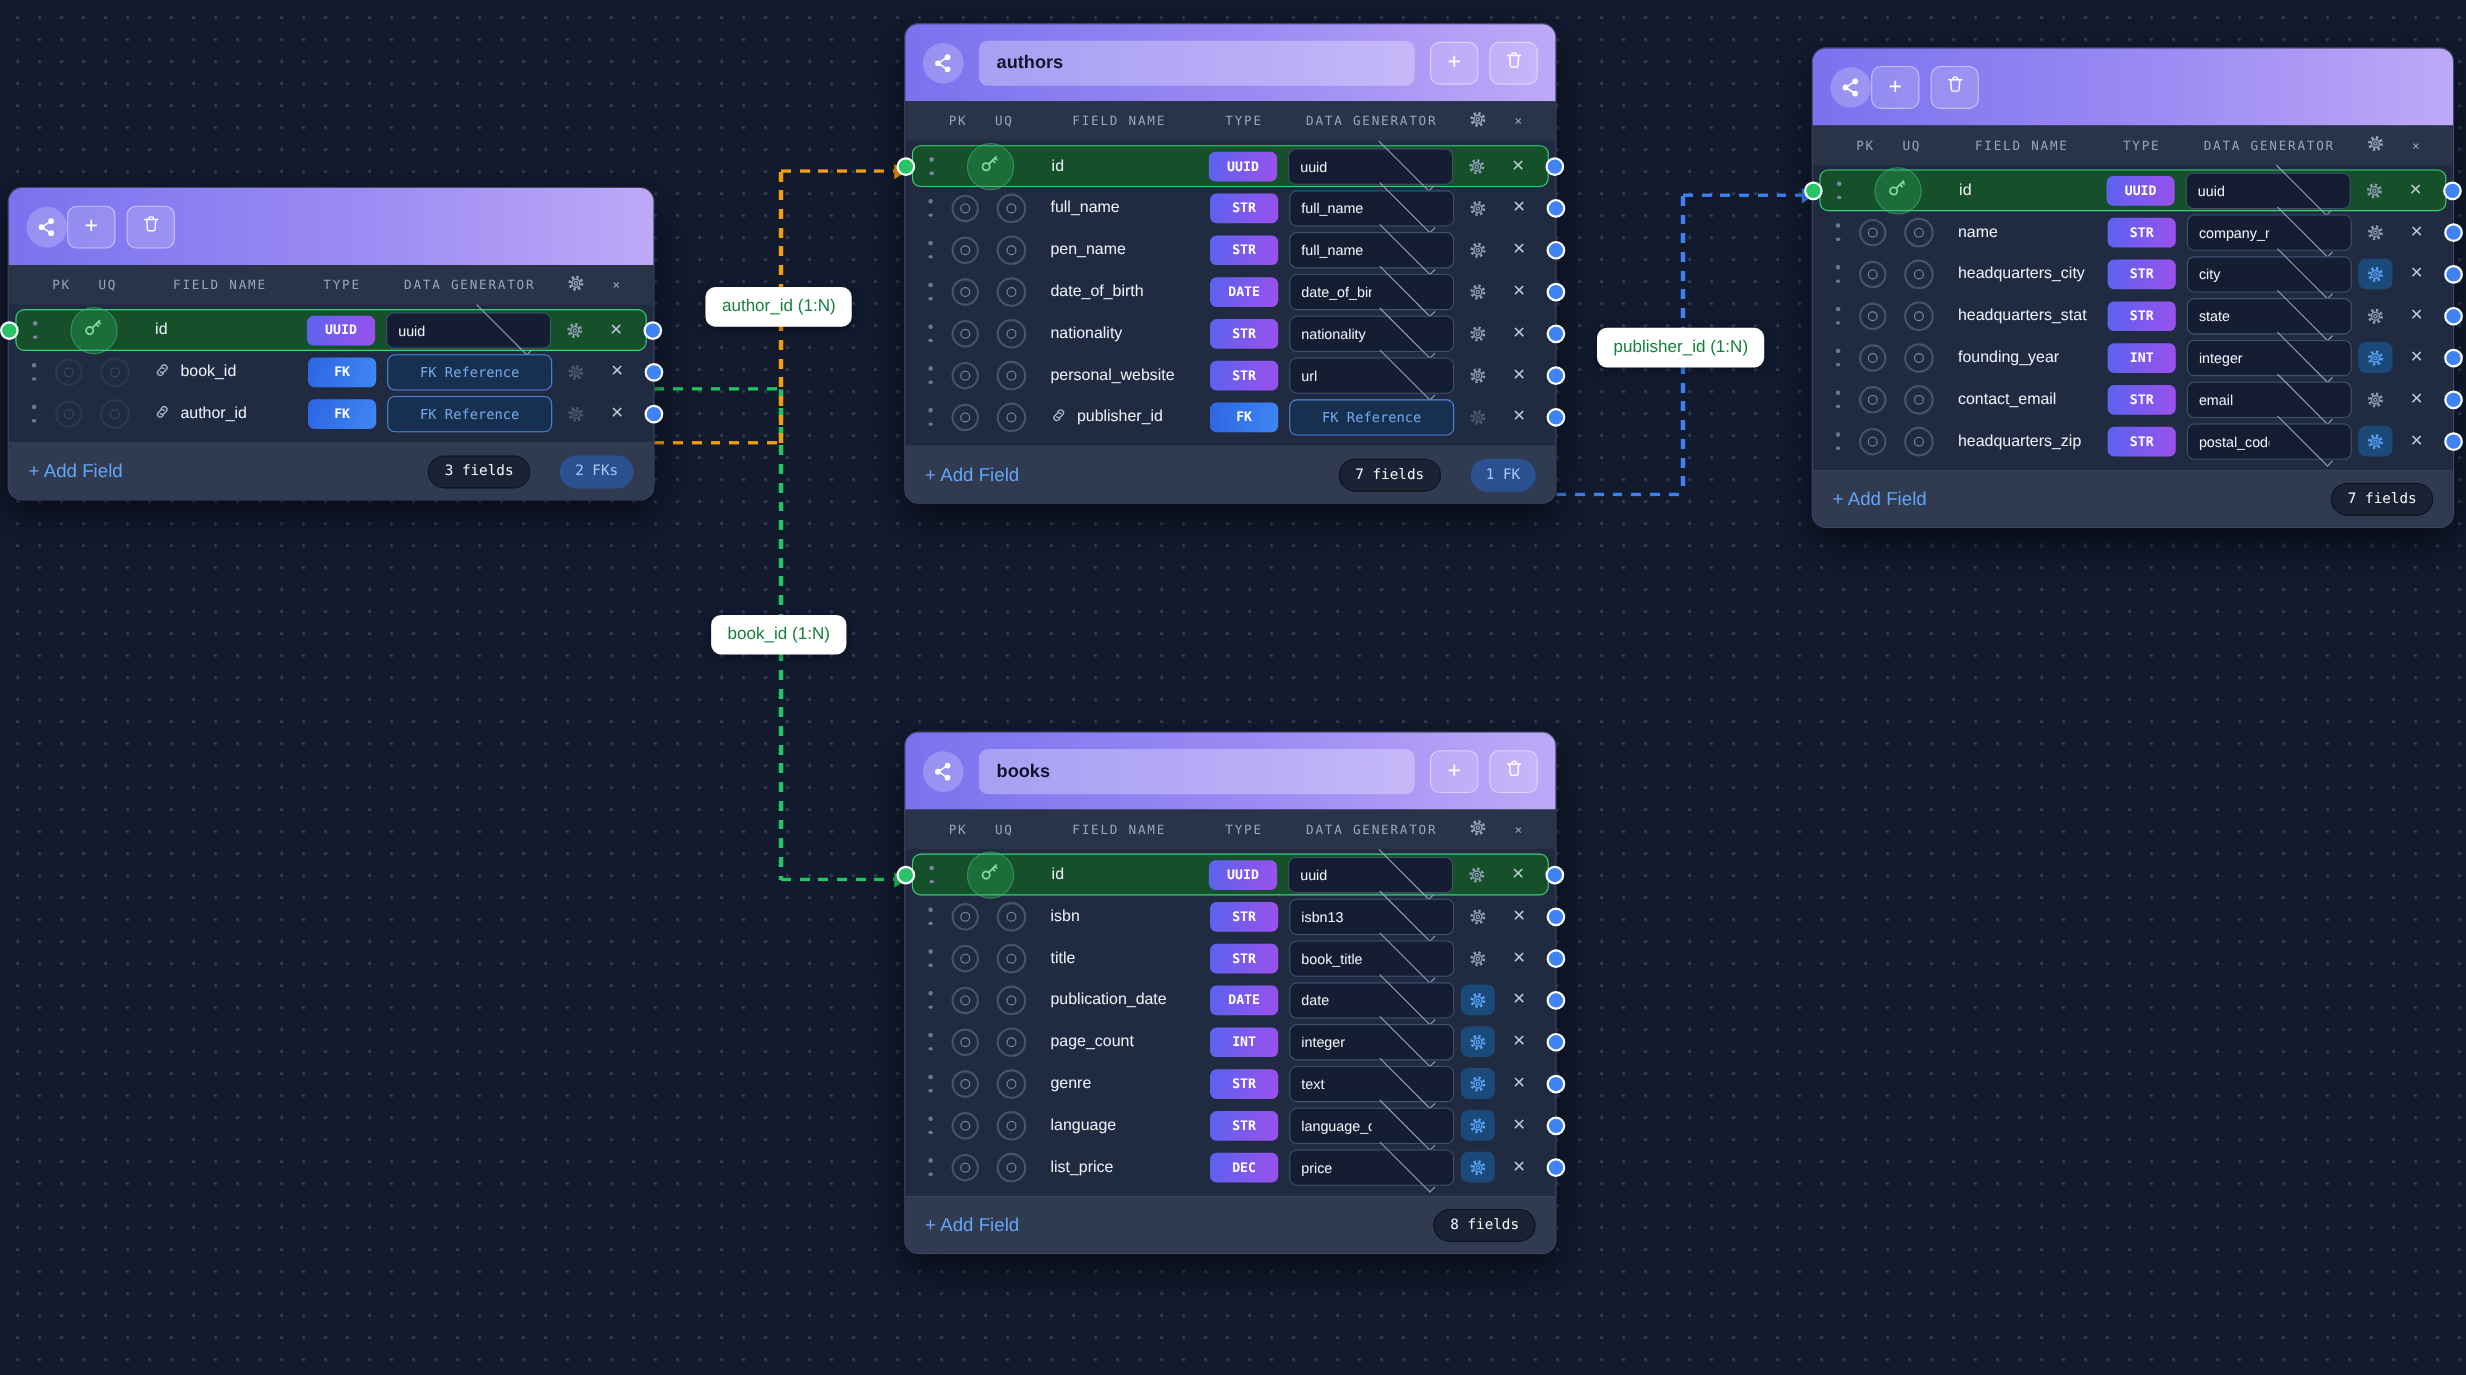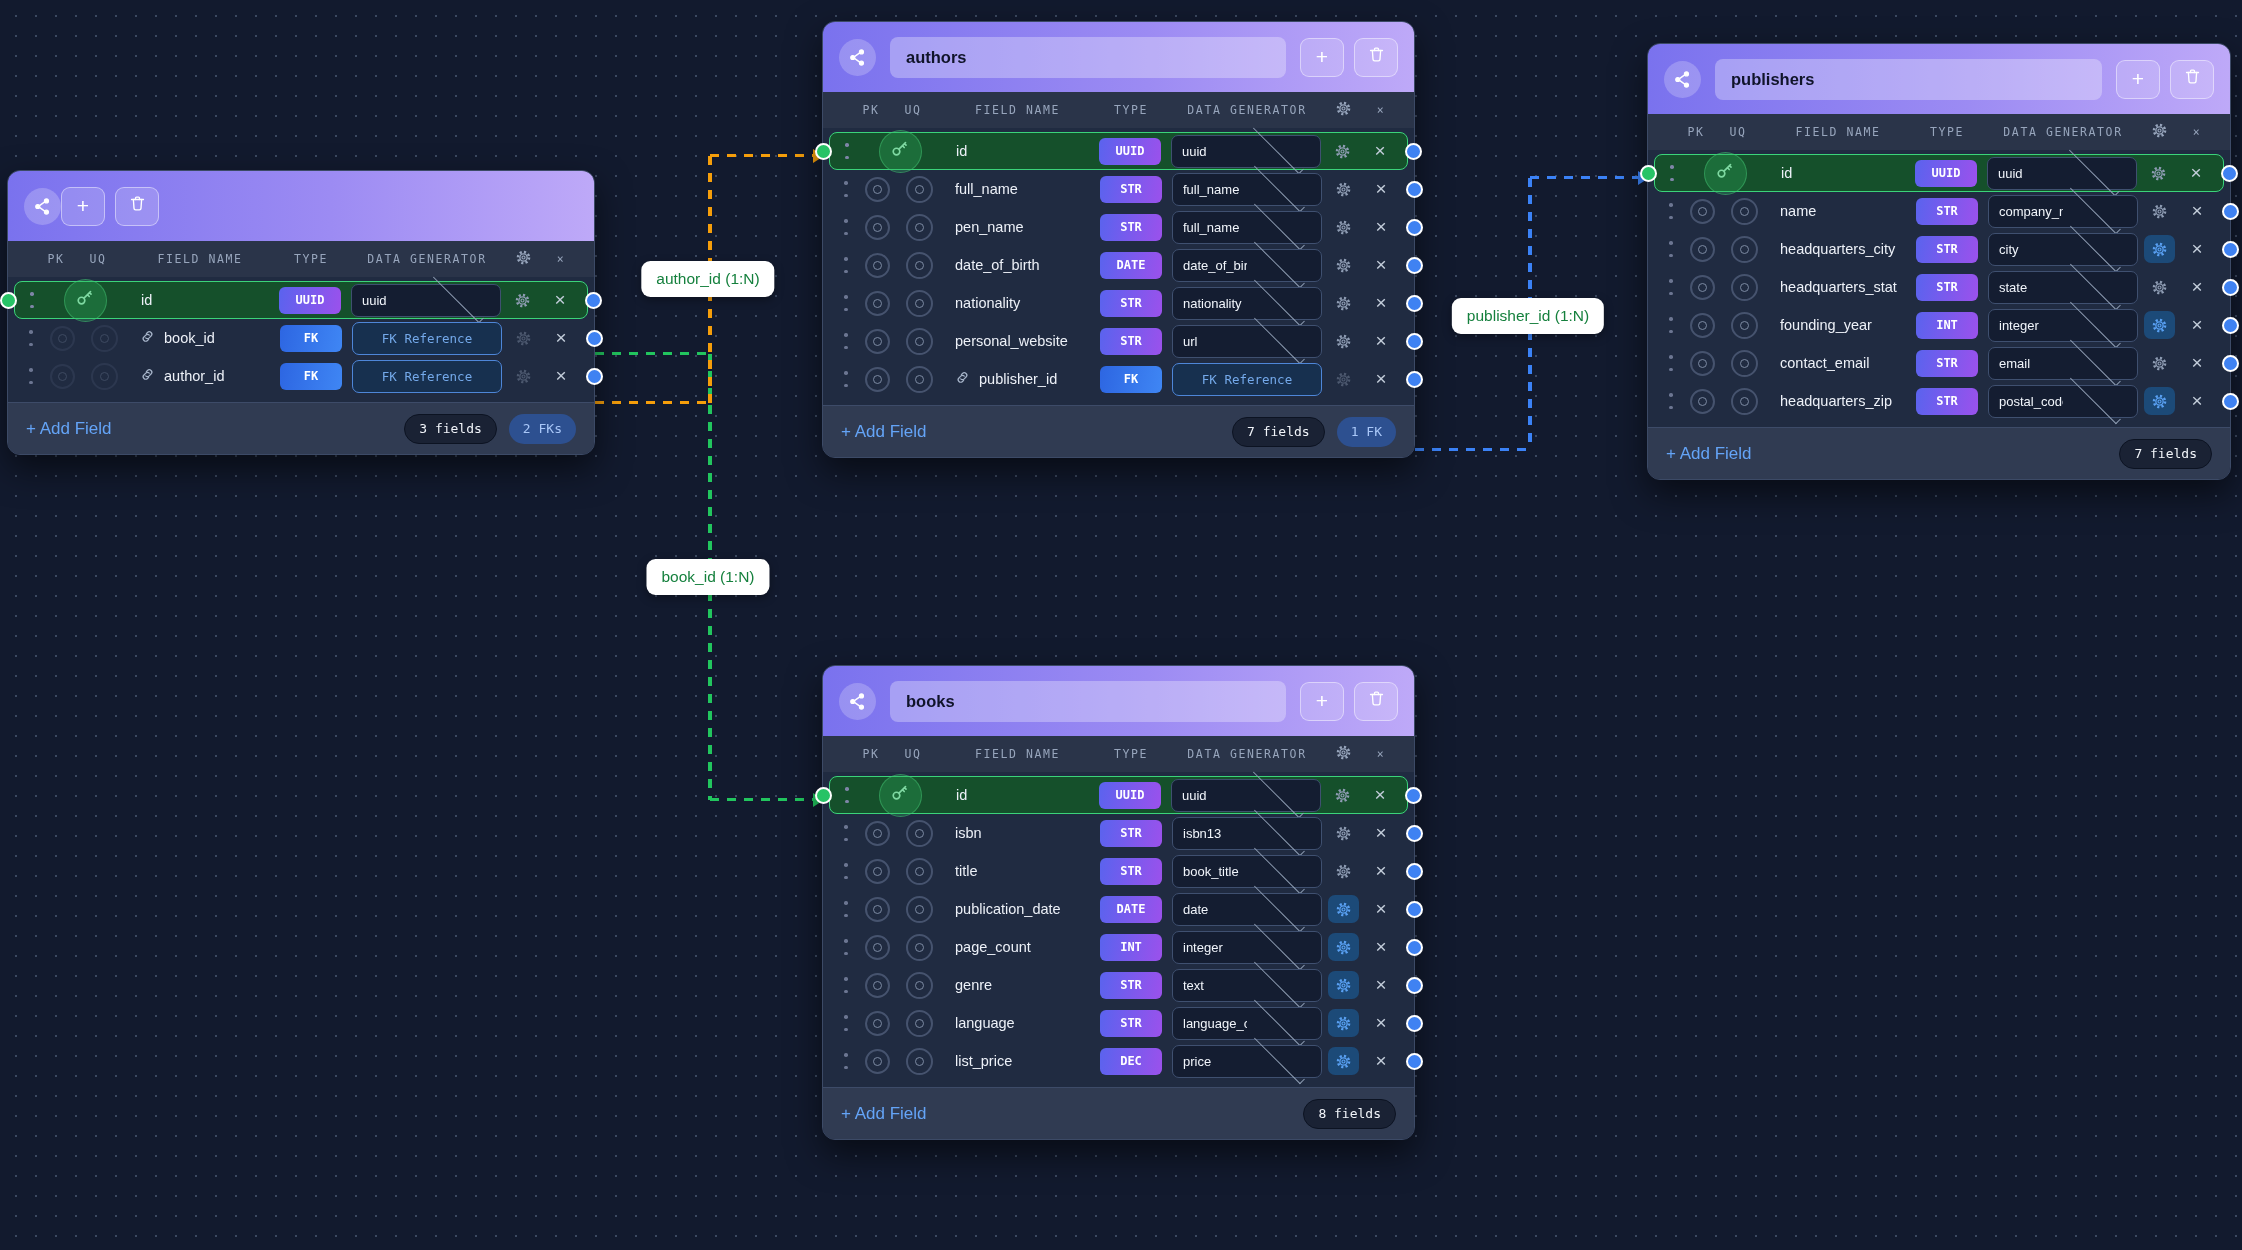--- a/index.html
+++ b/index.html
@@ -74,21 +74,21 @@
   .xbtn { width:34px; flex:none; text-align:center; color:#c3cdda; font-size:19px; background:none; border:none; cursor:pointer; }
   .dot { position:absolute; width:17px; height:17px; border-radius:50%; background:#3f82f2;
     border:2.5px solid #fff; z-index:12; cursor:crosshair; }
   .dot.right { right:-15px; top:50%; margin-top:-8.5px; }
   .dot.left { left:-15px; top:50%; margin-top:-8.5px; }
   .dot.green { background:#27c366; }
 
   .tfoot { height:52px; background:#303b52; border-top:1px solid #3d4b68; border-radius:0 0 12px 12px;
     display:flex; align-items:center; padding:0 18px; margin-top:3px; }
   .addfield { color:#64a4f7; font-size:17px; cursor:pointer; background:none; border:none; font-family:"Liberation Sans",sans-serif; }
-  .fpills { margin-left:auto; display:flex; gap:12px; }
+  .fpills { margin-left:auto; display:flex; gap:27px; }
   .pill { height:30px; border-radius:15px; padding:0 14px; display:flex; align-items:center;
     font-family:"DejaVu Sans Mono",monospace; font-size:13px; }
   .pill.count { background:#1a2234; color:#f2f5fa; border:1px solid #0c1322; }
   .pill.fk { background:#2d5090; color:#a9c7f8; }
 
   
   .seg { position:absolute; z-index:4; }
   .seg.h { height:3.5px; }
   .seg.v { width:3.5px; }
   .arrow { position:absolute; width:0; height:0; z-index:5;
@@ -900,21 +900,20 @@
         <div class="sharebtn">
           <svg width="19" height="19" viewBox="0 0 24 24">
             <g fill="#fff" stroke="#fff" stroke-width="1.8">
               <circle cx="17" cy="5" r="2.4"></circle>
               <circle cx="17" cy="19" r="2.4"></circle>
               <circle cx="6" cy="12" r="2.4"></circle>
               <path d="M8.2 10.8 14.8 6.2 M8.2 13.2 14.8 17.8" fill="none"></path>
             </g>
           </svg>
         </div>
-        <input class="ttitle" value="publishers" style="">
         <div class="hbtn">
           <span>+</span>
         </div>
         <div class="hbtn">
           <span><svg width="19" height="19" viewBox="0 0 24 24" fill="none" stroke="#fff" stroke-width="1.7" stroke-linecap="round">
               <path d="M4.5 7h15"></path>
               <path d="M9.5 7V5.2a1.2 1.2 0 0 1 1.2-1.2h2.6a1.2 1.2 0 0 1 1.2 1.2V7"></path>
               <path d="M6.8 7l.8 11.2a1.9 1.9 0 0 0 1.9 1.8h5a1.9 1.9 0 0 0 1.9-1.8L17.2 7"></path>
             </svg></span>
         </div>

